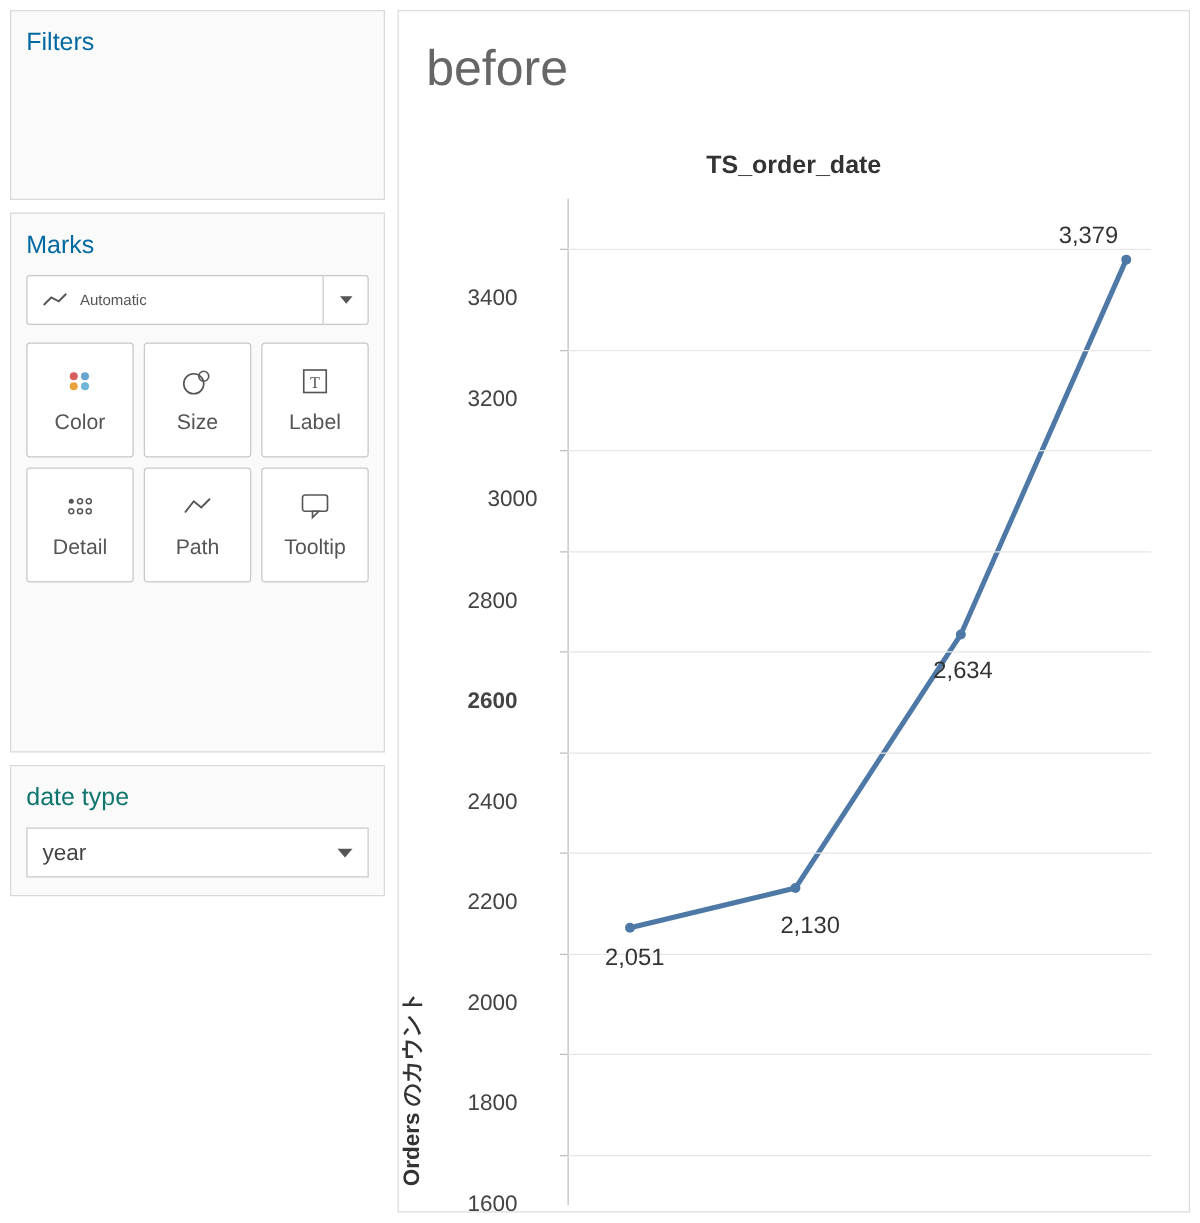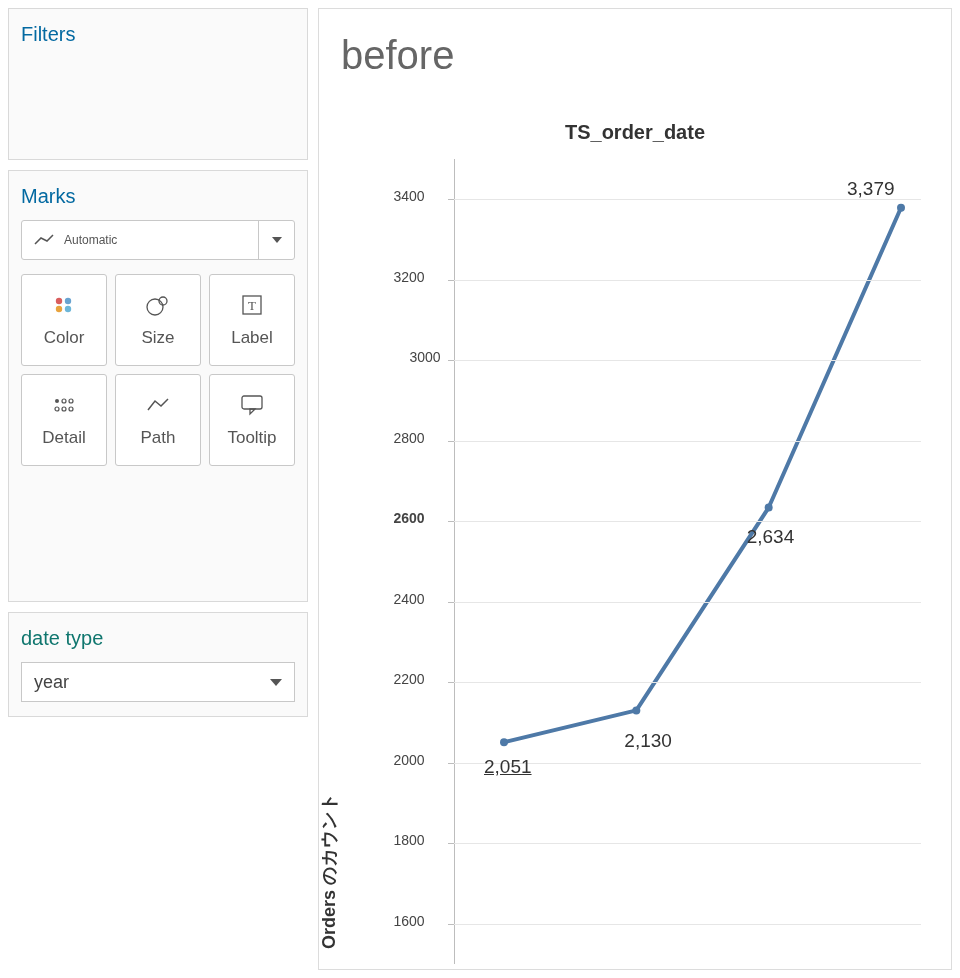--- a/index.html
+++ b/index.html
@@ -136,24 +136,25 @@
   }
   .plot {
     position: absolute;
     left: 55px;
     top: 140px;
     right: 10px;
     bottom: 0;
   }
   .tick-label {
     position: absolute;
-    font-size: 14px;
+    font-size: 18px;
     color: #444;
-    text-align: center;
+    text-align: left;
     width: 70px;
+    margin-top: 40px;
   }
   .gridline {
     position: absolute;
     height: 1px;
     background: #e6e6e6;
   }
   .axis-line {
     position: absolute;
     background: #bdbdbd;
   }
@@ -312,18 +313,18 @@
       <div class="tick-label" style="left: 0px; top: 280.75px;">2800</div>
       <div class="gridline" style="left: 80px; top: 211.25px; width: 467px;"></div>
       <div class="axis-line" style="left: 74px; top: 211.25px; width: 6px; height: 1px;"></div>
       <div class="tick-label" style="left: 16px; top: 200.25px;">3000</div>
       <div class="gridline" style="left: 80px; top: 130.75px; width: 467px;"></div>
       <div class="axis-line" style="left: 74px; top: 130.75px; width: 6px; height: 1px;"></div>
       <div class="tick-label" style="left: 0px; top: 119.75px;">3200</div>
       <div class="gridline" style="left: 80px; top: 50.25px; width: 467px;"></div>
       <div class="axis-line" style="left: 74px; top: 50.25px; width: 6px; height: 1px;"></div>
       <div class="tick-label" style="left: 0px; top: 39.25px;">3400</div>
-      <div class="data-label" style="left: 110px; top: 607.222px; text-decoration: underline;">2,051</div>
+      <div class="data-label" style="left: 110px; top: 607.222px;">2,051</div>
       <div class="data-label" style="left: 250.333px; top: 581.425px;">2,130</div>
       <div class="data-label" style="left: 372.667px; top: 376.565px;">2,634</div>
       <div class="data-label" style="left: 473px; top: 28.7025px;">3,379</div>
     </div>
 </div>
 
 </body></html>

